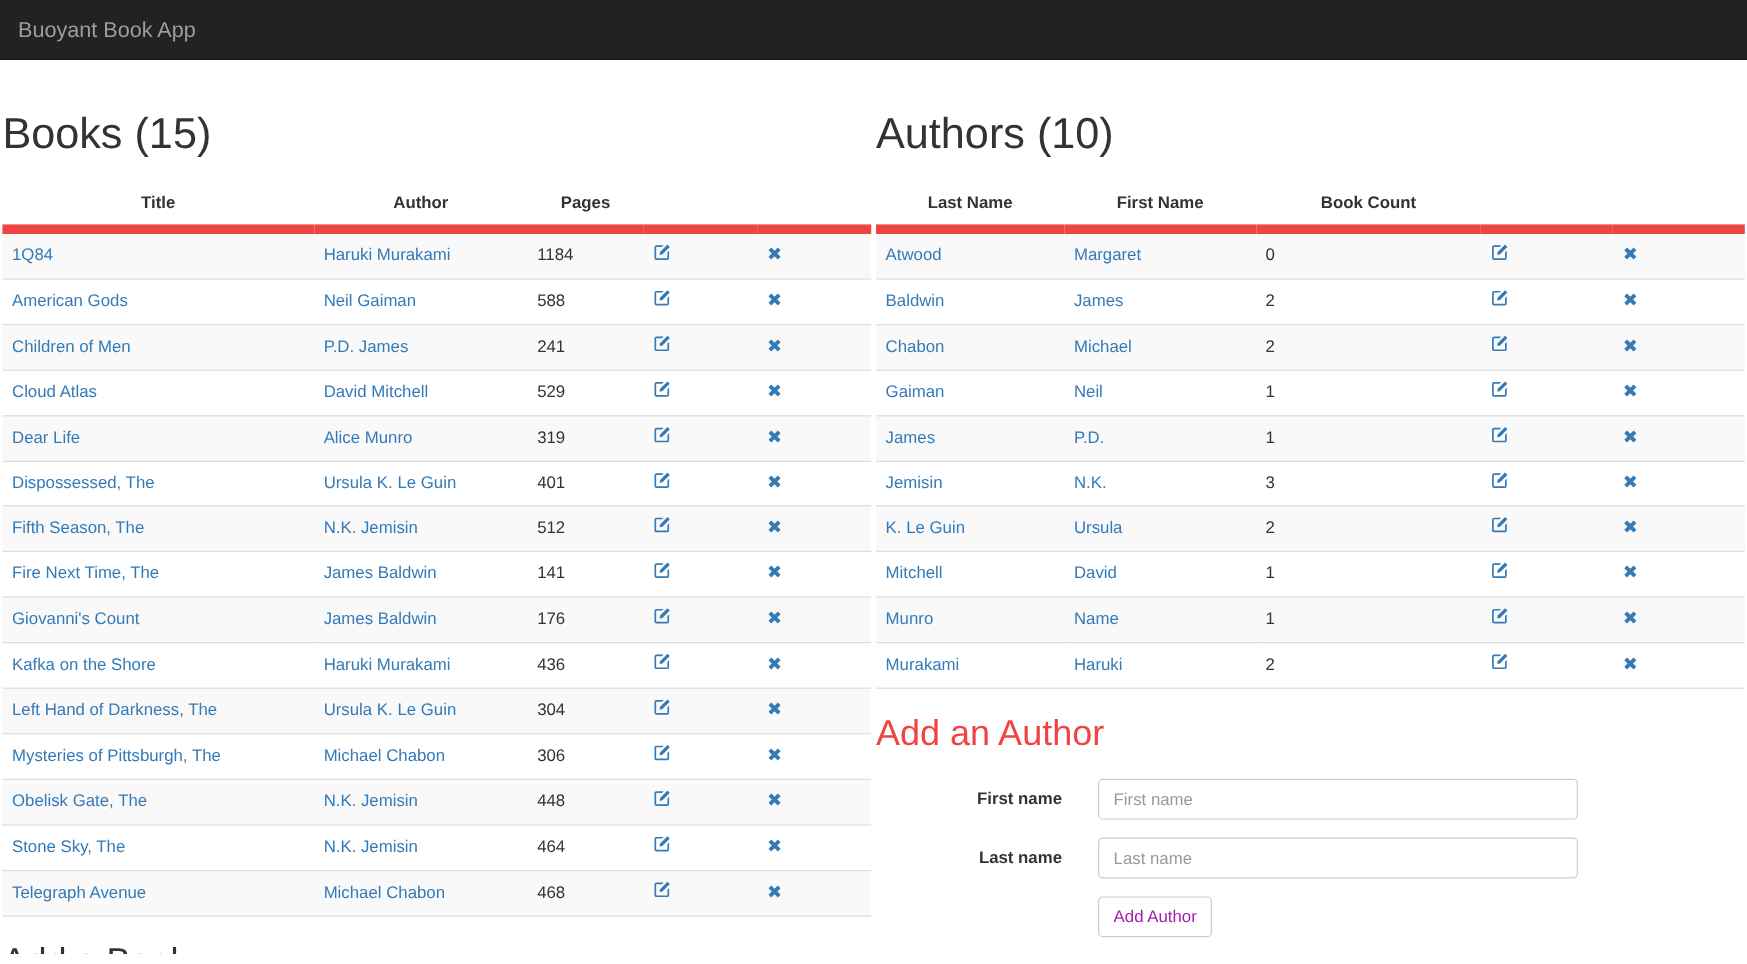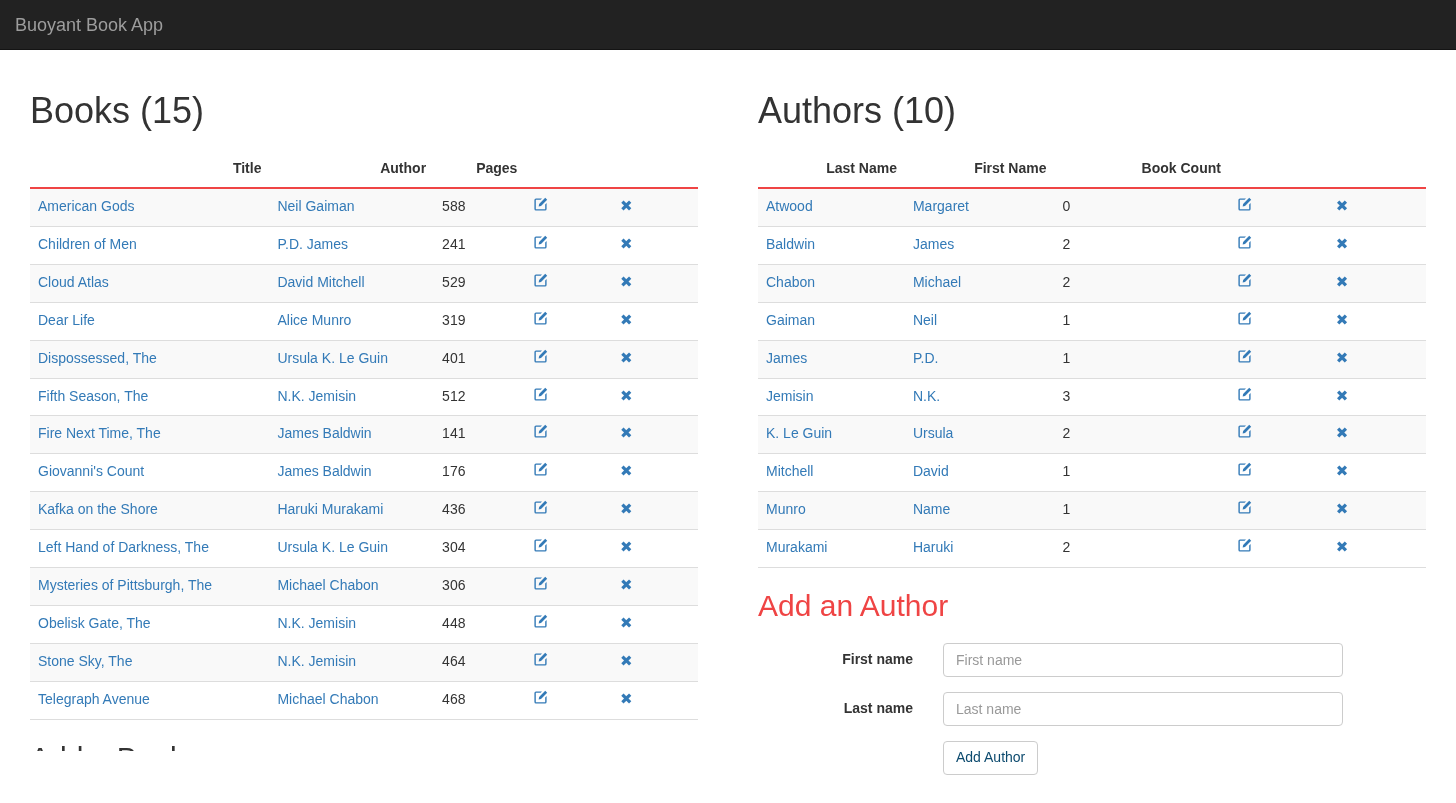--- a/index.html
+++ b/index.html
@@ -44,21 +44,21 @@
     box-sizing: border-box;
     padding: 0 15px;
   }
   .row {
     display: flex;
     margin: 0 -15px;
   }
   .col-half {
     width: 50%;
     box-sizing: border-box;
-    padding: 0 30px;
+    padding: 0 2px;
   }
 
   h1.page-heading {
     font-size: 36px;
     font-weight: normal;
     color: #333333;
     margin: 41px 0 20px 0;
     line-height: 1.1;
   }
   h2.section-heading {
@@ -70,26 +70,26 @@
   }
 
   
   table.data-table {
     width: 100%;
     border-collapse: collapse;
     margin-bottom: 21px;
     background: transparent;
   }
   table.data-table th {
-    text-align: right;
+    text-align: center;
     font-weight: bold;
     font-size: 14px;
     color: #333333;
     padding: 8px;
-    border-bottom: 2px solid #ef4444;
+    border-bottom: 8px solid #ef4444;
     vertical-align: bottom;
     white-space: nowrap;
   }
   table.data-table td {
     padding: 8px;
     border-top: 1px solid #dddddd;
     vertical-align: top;
     font-size: 14px;
     color: #333333;
   }
@@ -172,21 +172,21 @@
   }
   input.form-control::placeholder { color: #999999; opacity: 1; }
   .btn-default {
     display: inline-block;
     padding: 6px 12px;
     font-size: 14px;
     font-family: "Liberation Sans", sans-serif;
     line-height: 1.42857;
     font-weight: normal;
     text-align: center;
-    color: #0c4a6e;
+    color: #a21caf;
     background-color: #ffffff;
     border: 1px solid #cccccc;
     border-radius: 4px;
     cursor: pointer;
     white-space: nowrap;
   }
 
   
   .cut-heading {
     font-size: 30px;
@@ -215,20 +215,30 @@
         <thead>
           <tr>
             <th class="col-title">Title</th>
             <th class="col-author">Author</th>
             <th class="col-pages">Pages</th>
             <th class="col-action"></th>
             <th class="col-action"></th>
           </tr>
         </thead>
         <tbody id="books-body">
+            <tr>
+              <td class="col-title"><a class="row-link" href="#">1Q84</a></td>
+              <td class="col-author"><a class="row-link" href="#">Haruki Murakami</a></td>
+              <td class="col-pages">1184</td>
+              <td class="col-action action-cell"><a href="#" class="icon-btn edit-icon"><svg width="15" height="15" viewBox="0 0 16 16" aria-hidden="true">
+                    <path d="M1.5 3.2 A1.7 1.7 0 0 1 3.2 1.5 L9.6 1.5 L8.1 3.0 L3.2 3.0 A0.2 0.2 0 0 0 3.0 3.2 L3.0 12.8 A0.2 0.2 0 0 0 3.2 13.0 L12.8 13.0 A0.2 0.2 0 0 0 13.0 12.8 L13.0 7.9 L14.5 6.4 L14.5 12.8 A1.7 1.7 0 0 1 12.8 14.5 L3.2 14.5 A1.7 1.7 0 0 1 1.5 12.8 Z" fill="#337ab7"></path>
+                    <path d="M13.05 0.9 L15.1 2.95 L8.55 9.5 L6.0 10.05 L6.5 7.45 Z" fill="#337ab7"></path>
+                  </svg></a></td>
+              <td class="col-action action-cell"><a href="#" class="icon-btn delete-icon">✖</a></td>
+            </tr>
             <tr>
               <td class="col-title"><a class="row-link" href="#">American Gods</a></td>
               <td class="col-author"><a class="row-link" href="#">Neil Gaiman</a></td>
               <td class="col-pages">588</td>
               <td class="col-action action-cell"><a href="#" class="icon-btn edit-icon"><svg width="15" height="15" viewBox="0 0 16 16" aria-hidden="true">
                     <path d="M1.5 3.2 A1.7 1.7 0 0 1 3.2 1.5 L9.6 1.5 L8.1 3.0 L3.2 3.0 A0.2 0.2 0 0 0 3.0 3.2 L3.0 12.8 A0.2 0.2 0 0 0 3.2 13.0 L12.8 13.0 A0.2 0.2 0 0 0 13.0 12.8 L13.0 7.9 L14.5 6.4 L14.5 12.8 A1.7 1.7 0 0 1 12.8 14.5 L3.2 14.5 A1.7 1.7 0 0 1 1.5 12.8 Z" fill="#337ab7"></path>
                     <path d="M13.05 0.9 L15.1 2.95 L8.55 9.5 L6.0 10.05 L6.5 7.45 Z" fill="#337ab7"></path>
                   </svg></a></td>
               <td class="col-action action-cell"><a href="#" class="icon-btn delete-icon">✖</a></td>
             </tr>

